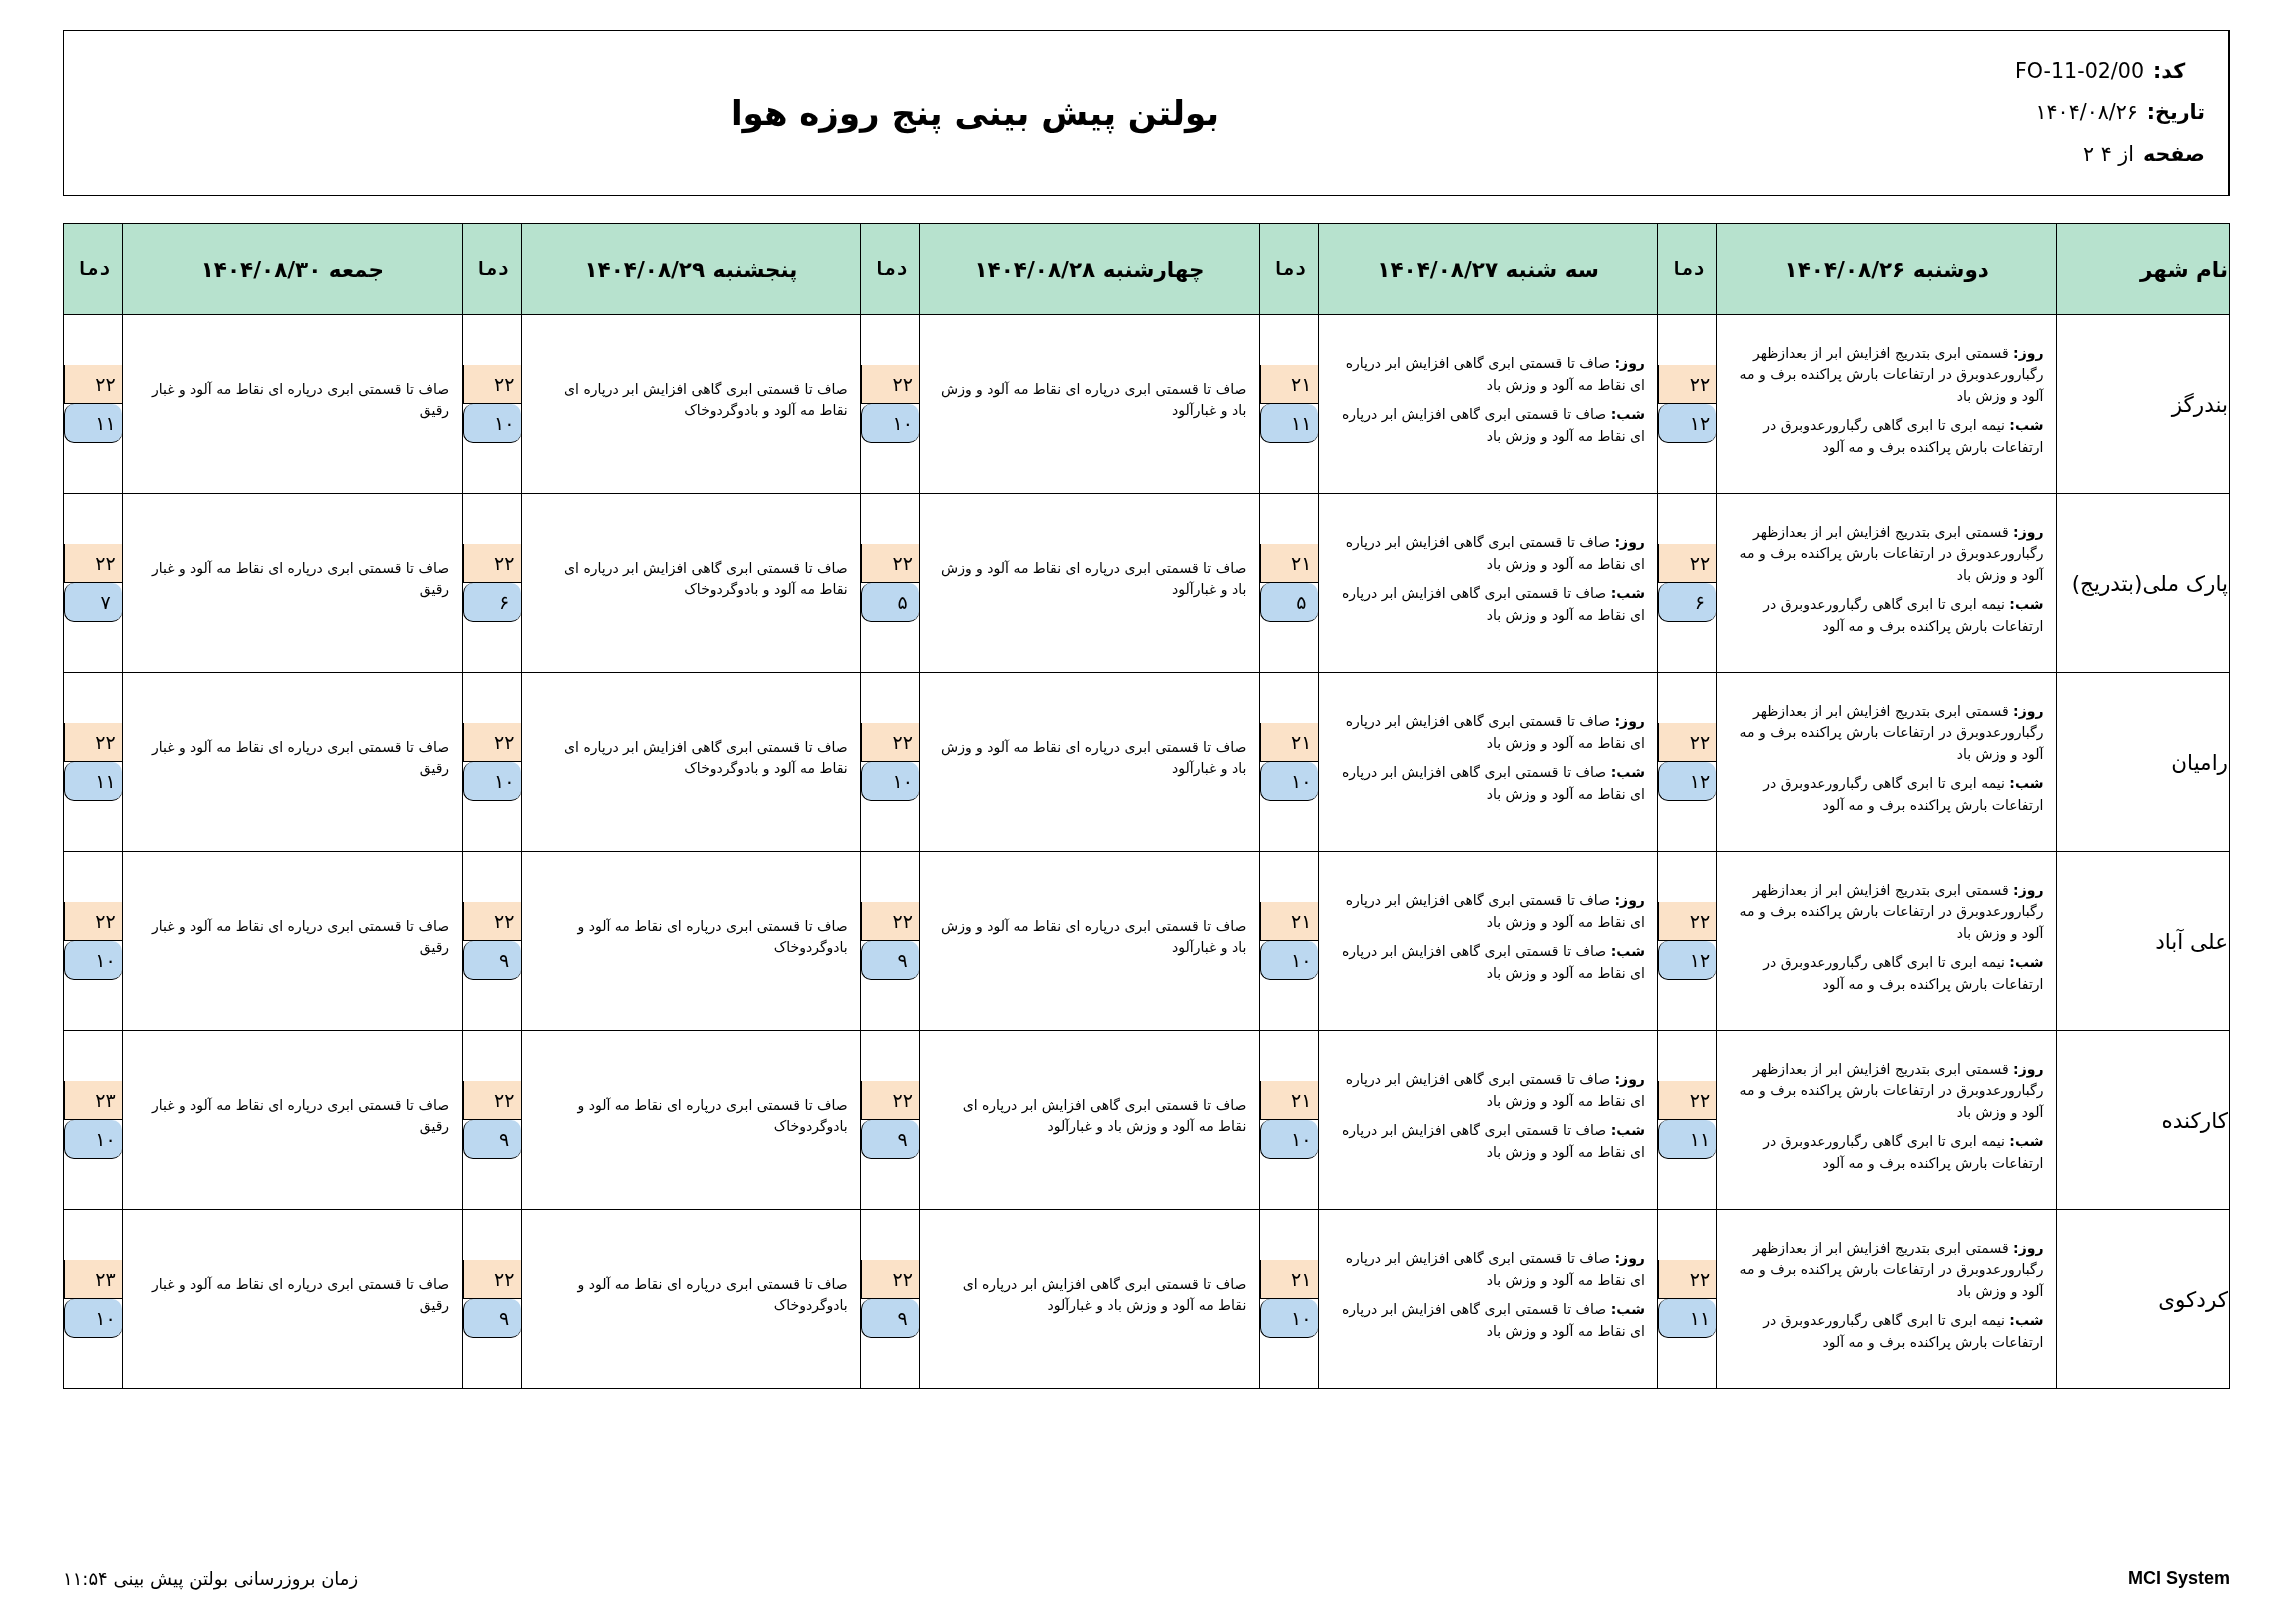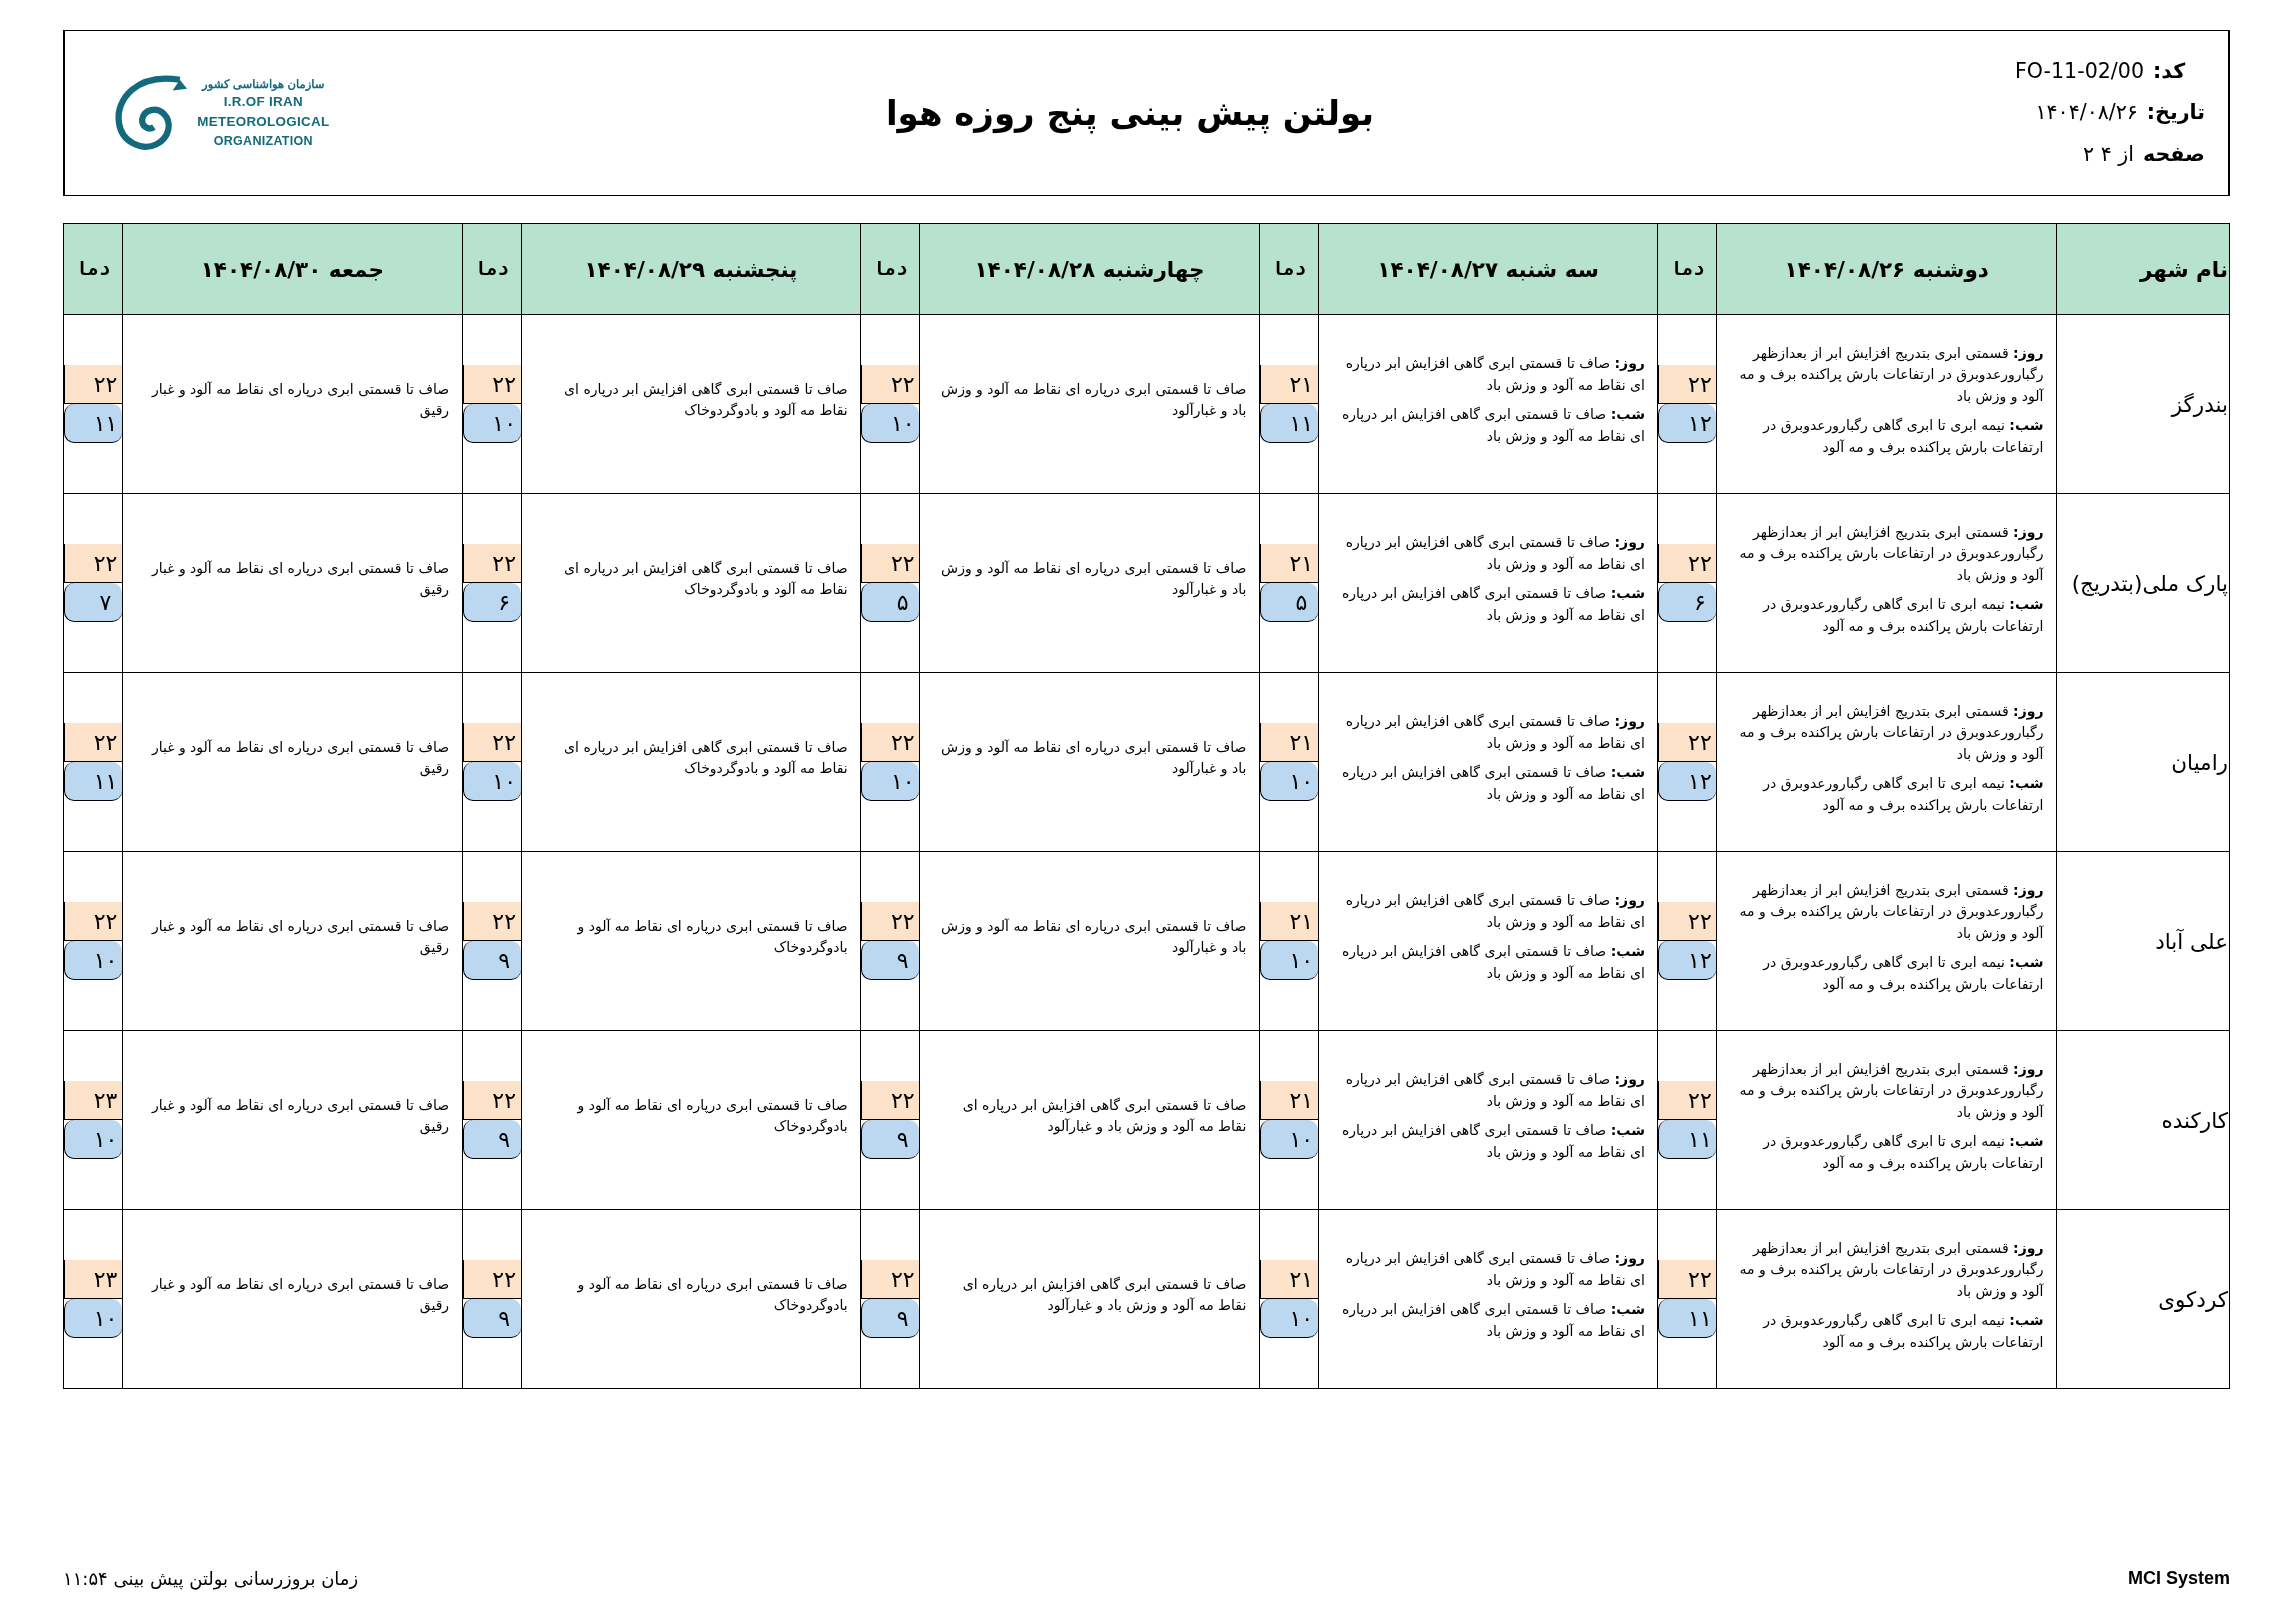--- a/index.html
+++ b/index.html
@@ -96,21 +96,21 @@
   td.desc b{font-weight:bold;}
   td.temp{
     width:56px;
     padding:0;
     vertical-align:top;
     border-right:1.8px dashed #000;
   }
   .tmax,.tmin{
     height:39px;
     display:flex;align-items:center;justify-content:center;
-    font-size:22px;
+    font-size:19px;
     box-sizing:border-box;
     padding-left:24px;
   }
   .tmax{background:#fbe2c8;border-bottom:0.9px solid #000;border-left:0.9px solid #000;border-right:0;}
   .tmin{background:#bcd8f0;border-bottom:0.9px solid #000;border-left:0.9px solid #000;border-radius:10px;}
   tbody tr{height:179px;}
   
   .footer{
     position:absolute;
     left:63px;right:63px;bottom:32px;
@@ -137,38 +137,20 @@
         <span class="meta-value">۱۴۰۴/۰۸/۲۶</span>
       </div>
       <div class="meta-row page-row">
         <span class="meta-label">صفحه</span>
         <span class="meta-value">۲ از ۴</span>
       </div>
     </div>
 
     <div class="header-title">بولتن پیش بینی پنج روزه هوا</div>
 
-    <div class="header-logo">
-      <div class="logo-wrap">
-        <div class="logo-text">
-          <div class="l1">سازمان هواشناسی کشور</div>
-          <div class="l2">I.R.OF IRAN</div>
-          <div class="l3">METEOROLOGICAL</div>
-          <div class="l4">ORGANIZATION</div>
-        </div>
-        <span>
-          <svg width="77" height="86" viewBox="0 0 86 96">
-            <g fill="none" stroke="#136a7c" stroke-width="7">
-              <path d="M78 12 C30 4, 6 34, 10 60 C13 82, 36 92, 52 84 C66 77, 70 60, 60 50 C52 42, 38 45, 36 56 C35 64, 43 69, 49 65"></path>
-            </g>
-            <path d="M78 12 L86 22 L70 24 Z" fill="#136a7c"></path>
-          </svg>
-        </span>
-      </div>
-    </div>
   </div>
 
   <table class="bulletin">
     <thead>
       <tr>
         <th class="city-head">نام شهر</th>
 
         <th class="day-head">دوشنبه ۱۴۰۴/۰۸/۲۶</th>
         <th class="temp-head">دما</th>
 

